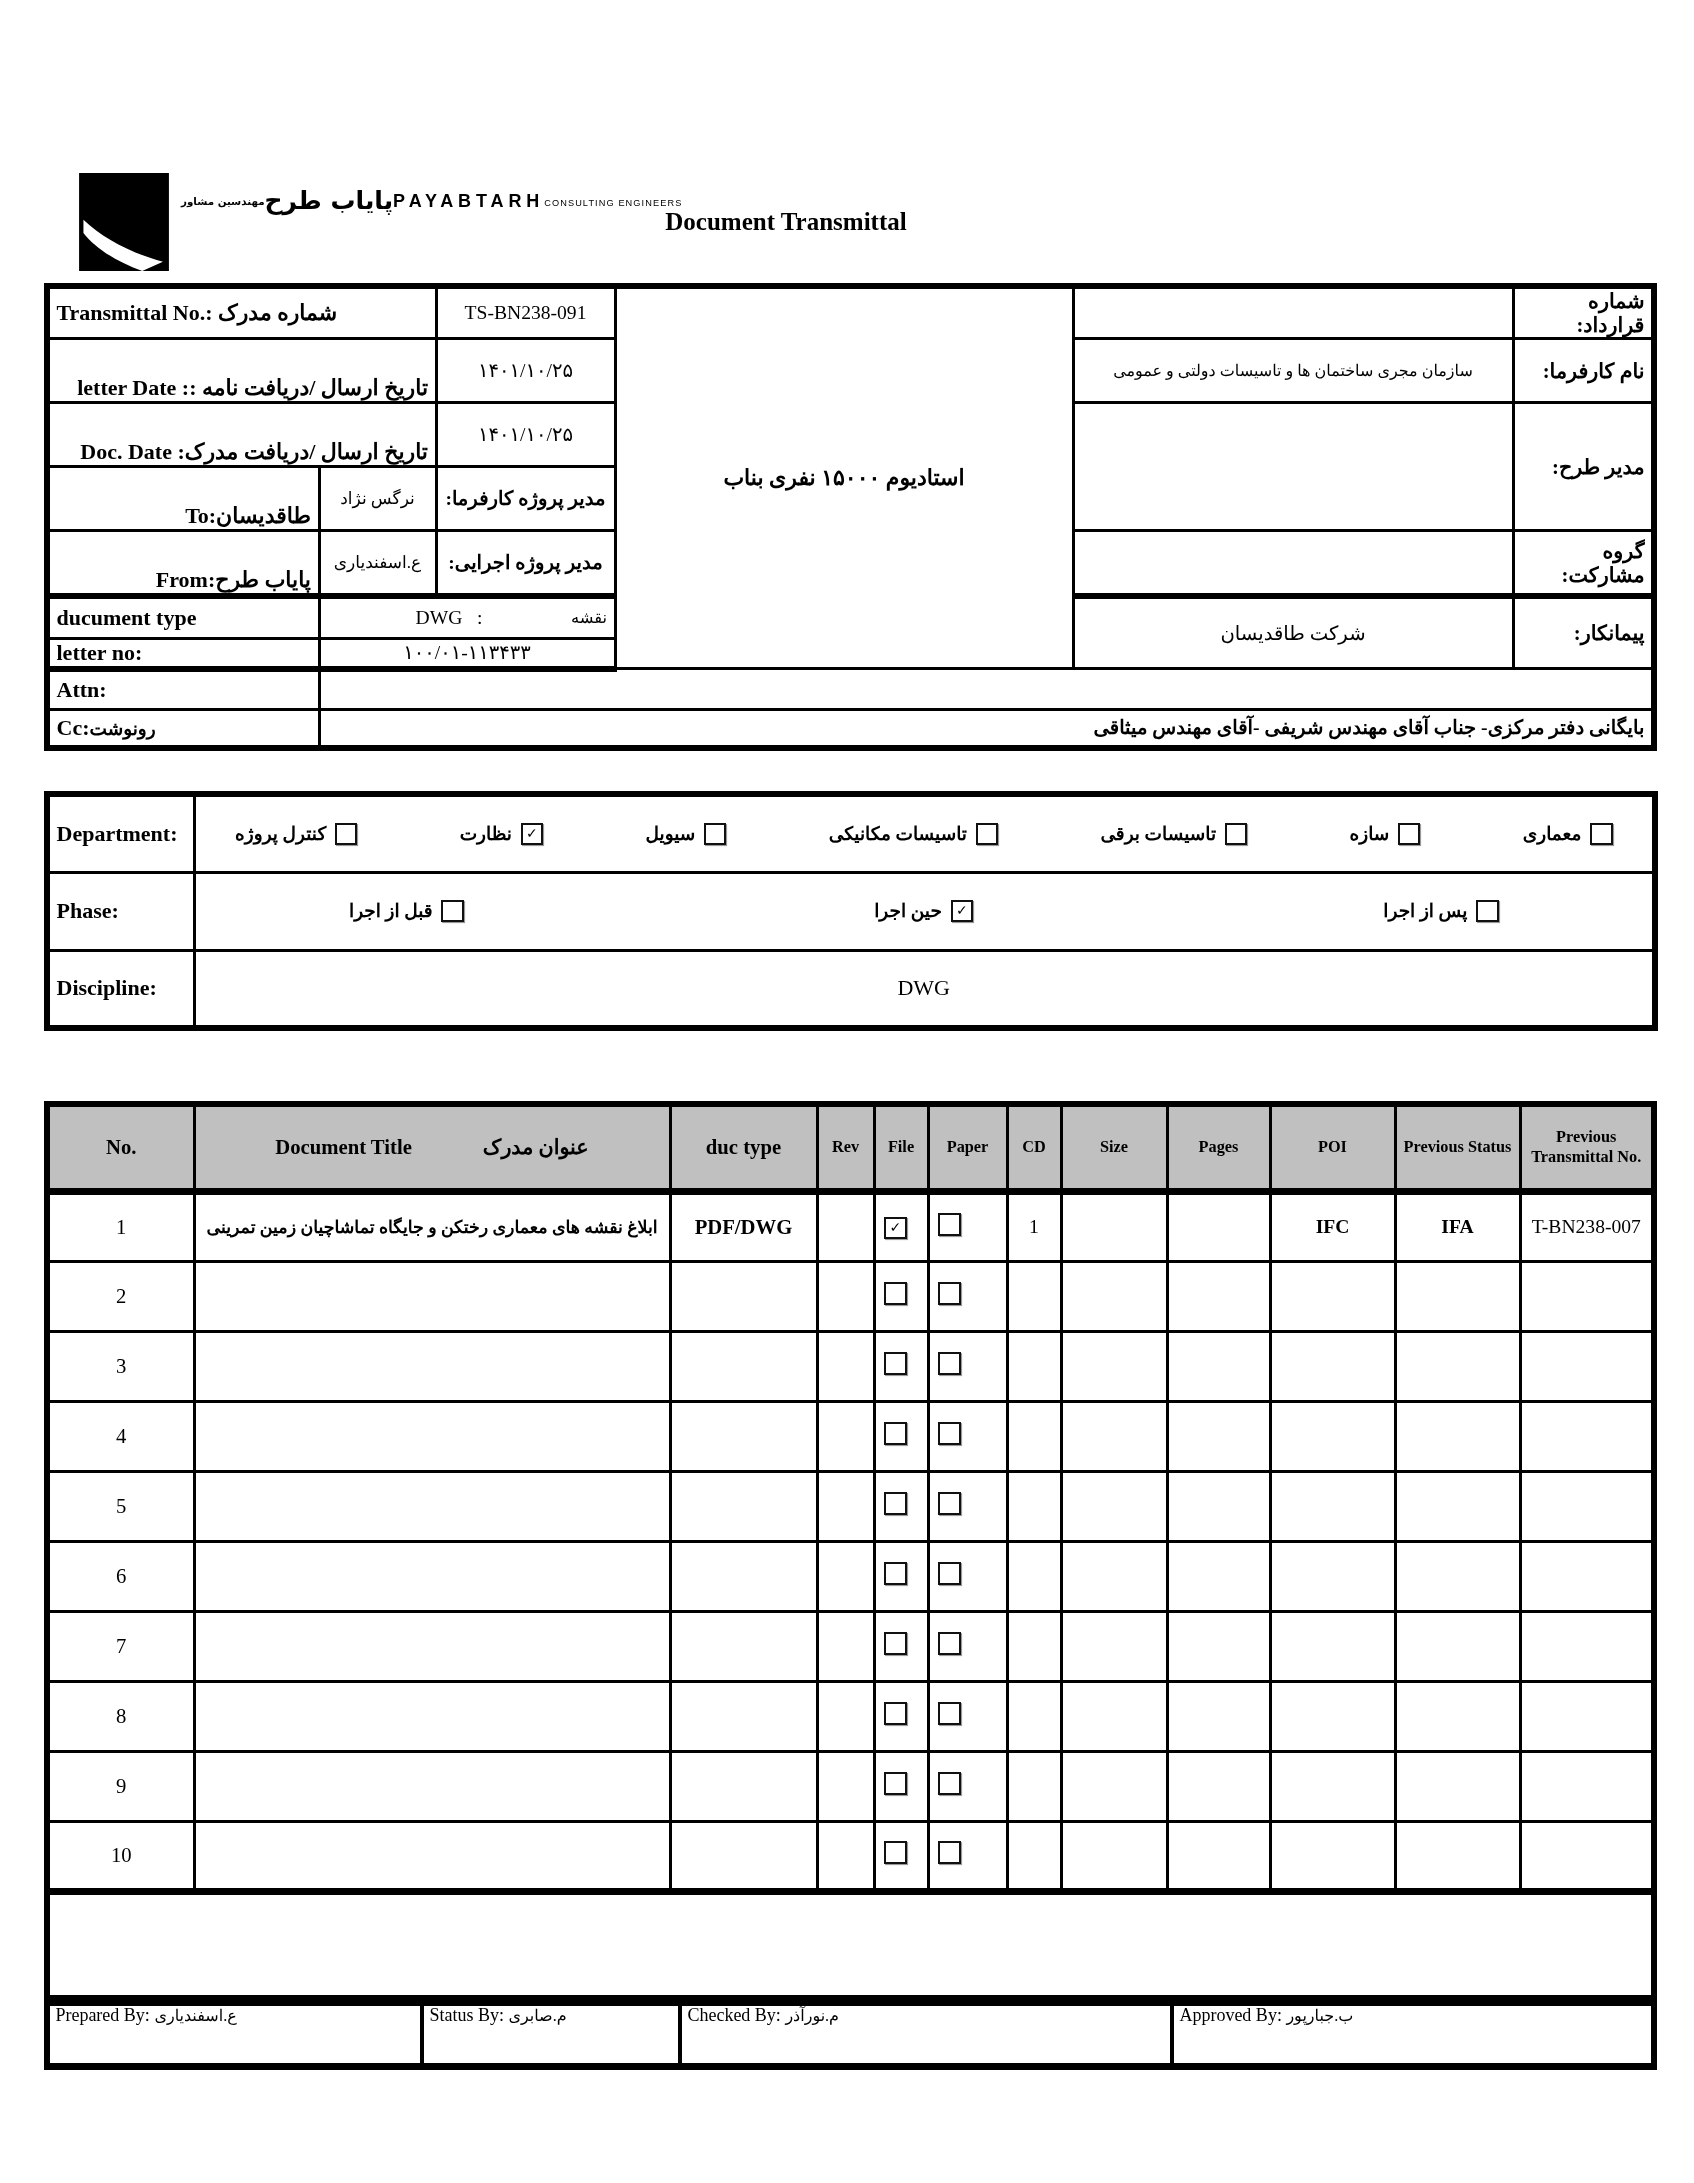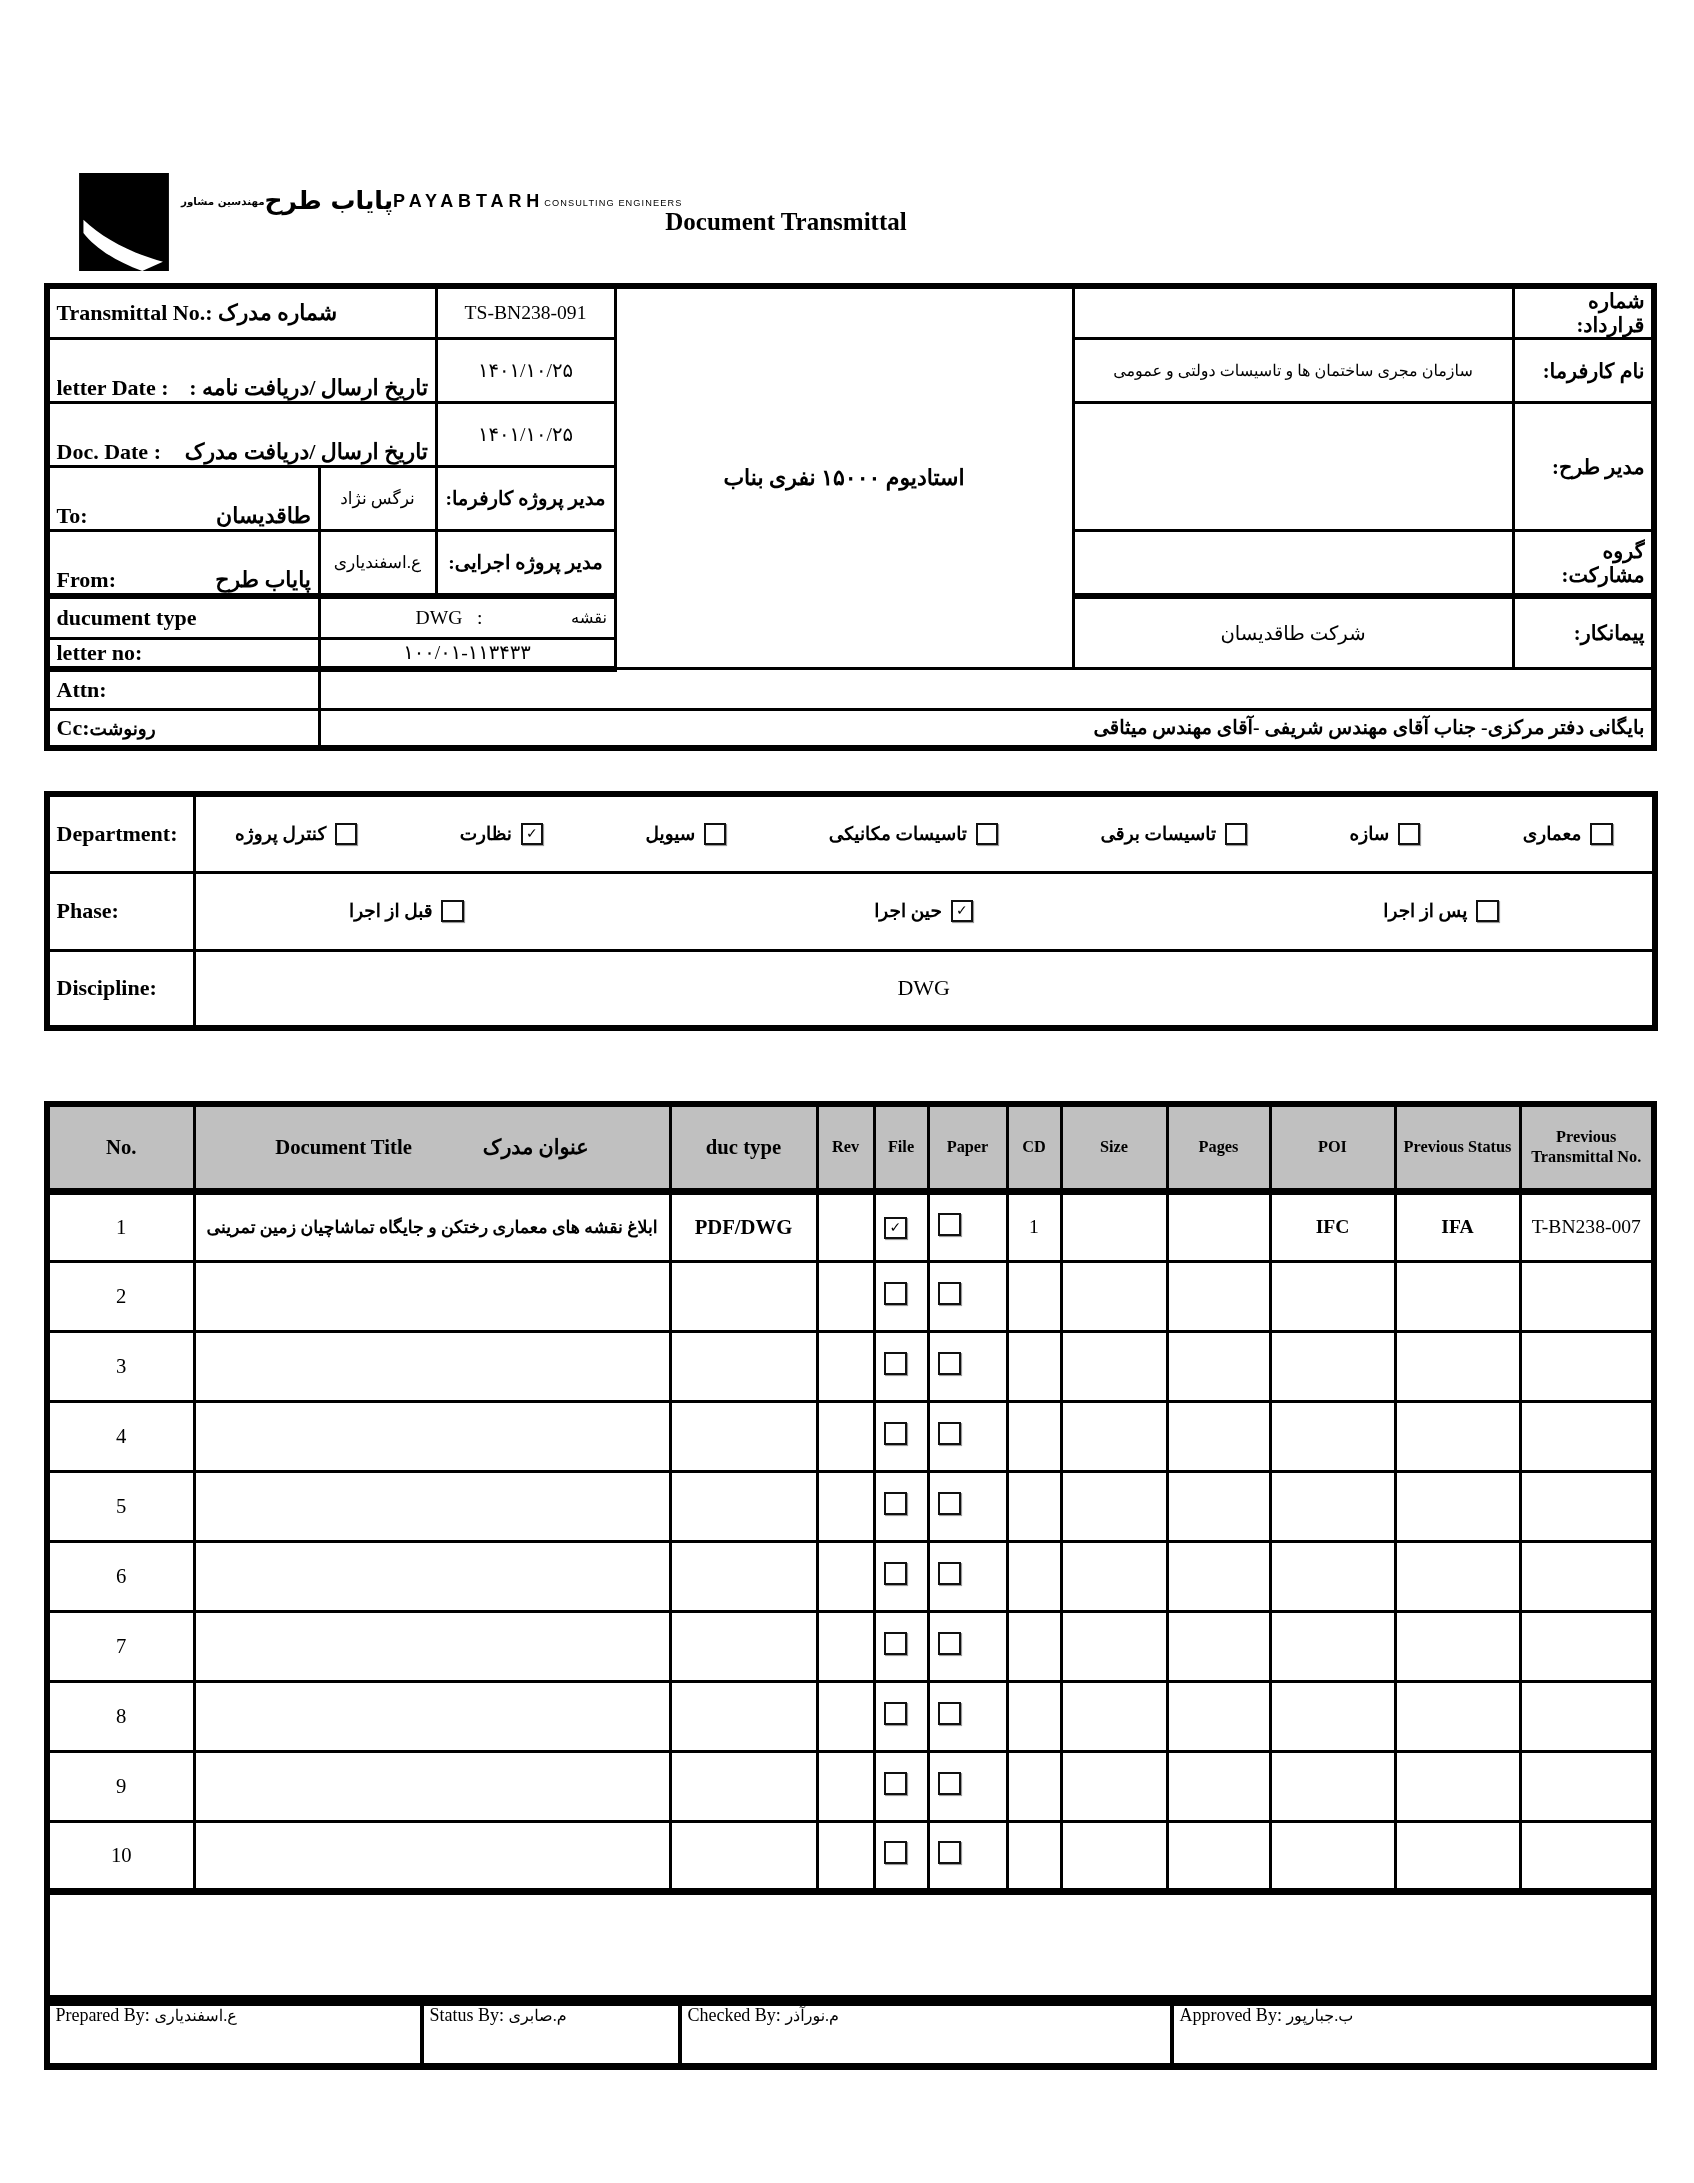--- a/index.html
+++ b/index.html
@@ -23,21 +23,21 @@
   .fa{direction:rtl;unicode-bidi:isolate;}
   .fab{direction:rtl;unicode-bidi:isolate;font-weight:bold;}
   .enb{font-weight:bold;}
   .ltr{direction:ltr;unicode-bidi:isolate;}
   .thickb td{border-bottom-width:6.5px;}
 
   
   #info-table{left:44px;top:283px;width:1608px;}
   #info-table td.lbl{text-align:left;font-size:22px;}
   #info-table td.val{text-align:center;}
-  #info-table .split{display:flex;justify-content:space-between;align-items:center;margin-top:35px;}
+  #info-table .split{display:flex;justify-content:flex-end;align-items:center;margin-top:35px;}
   #info-table td.rlabel{text-align:right;font-size:20.7px;}
   #project-cell{text-align:center;font-weight:bold;font-size:22px;}
 
   
   #select-table{left:44px;top:791px;width:1608px;}
   #select-table td.lbl{font-size:22px;font-weight:bold;text-align:left;}
   .optrow{display:flex;direction:rtl;justify-content:space-between;align-items:center;padding:0 33px;}
   .optrow.phase{padding:0 147px;}
   .opt{display:inline-flex;direction:rtl;align-items:center;gap:8.7px;}
   .opt .olabel{font-weight:bold;font-size:18.5px;direction:rtl;}

